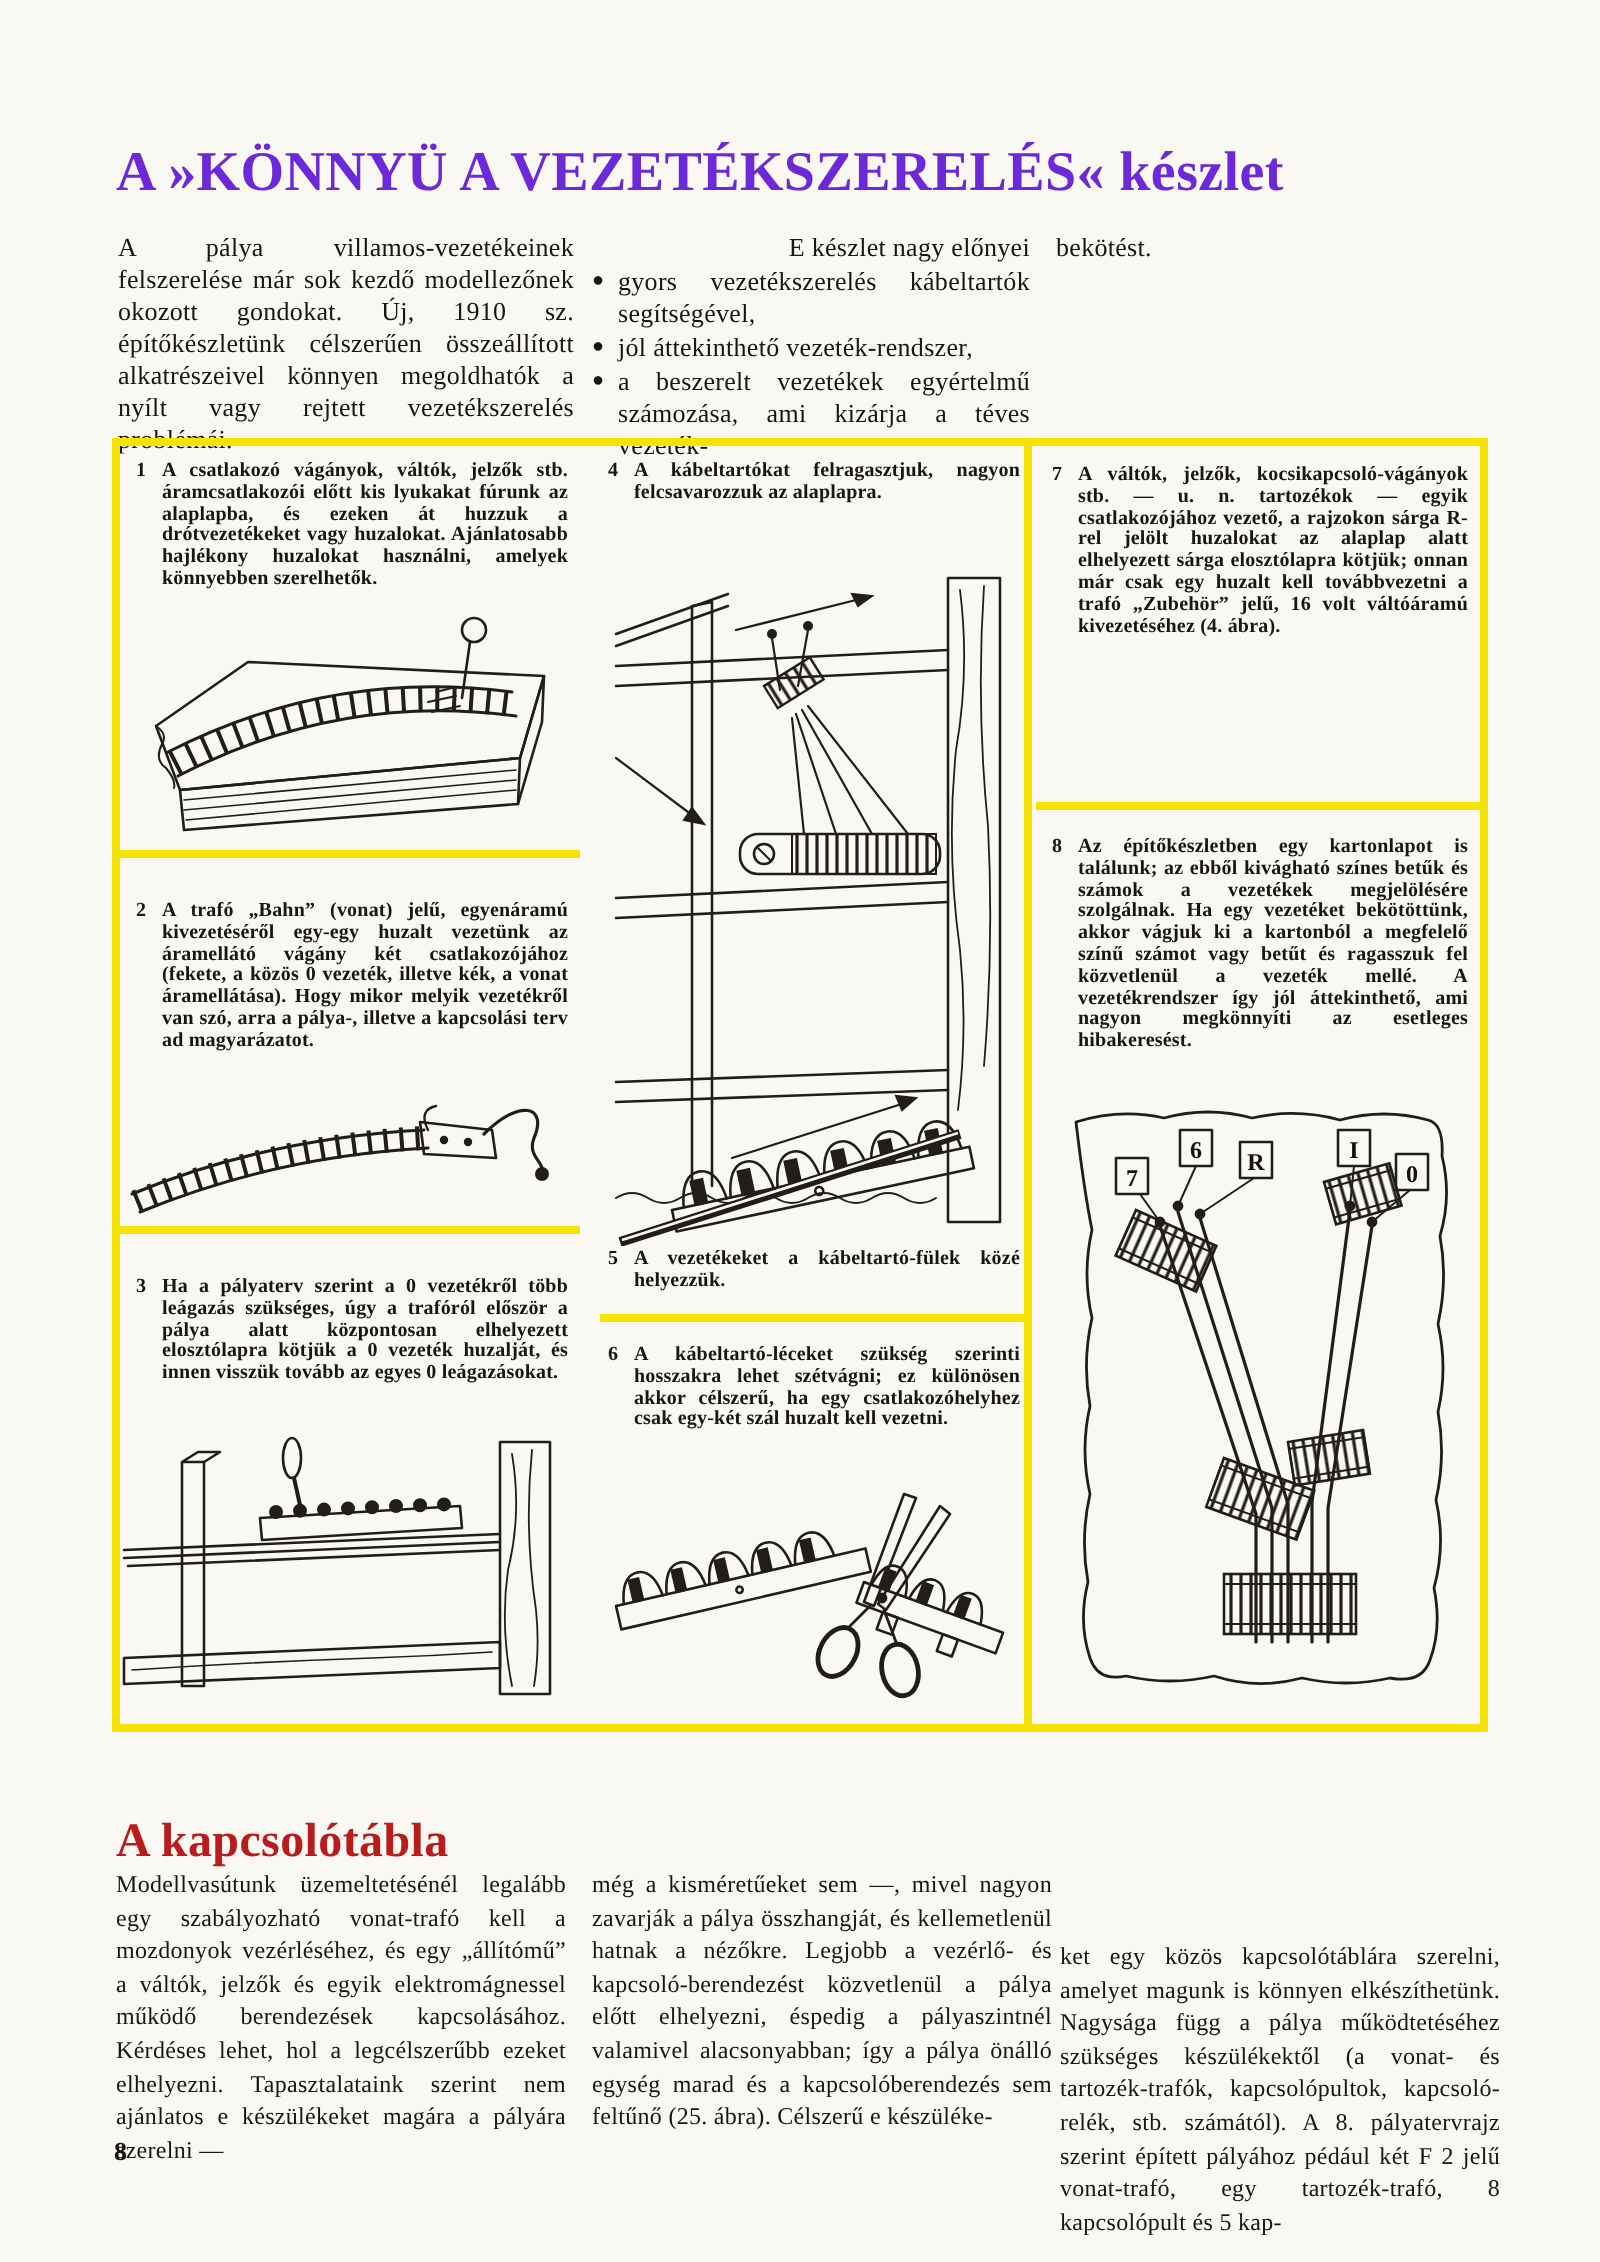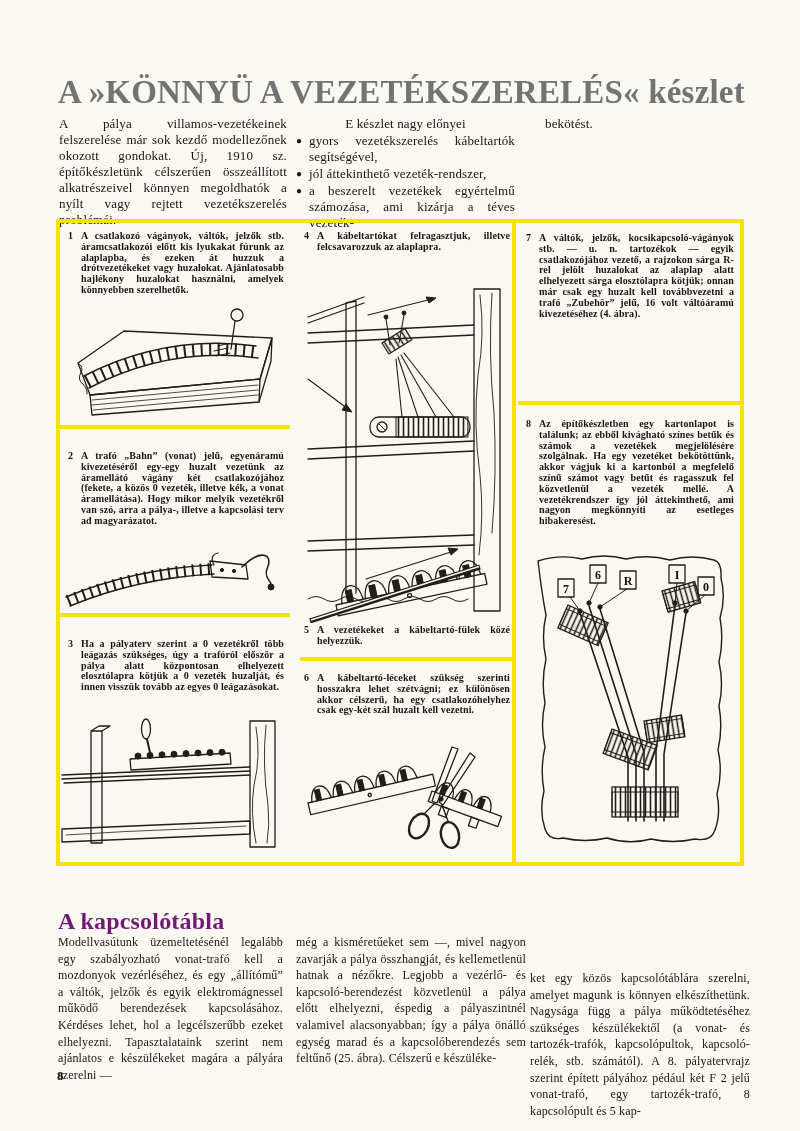--- a/index.html
+++ b/index.html
@@ -7,65 +7,65 @@
     width:800px;height:1131px;position:relative;
     background:#f9f8f2;
     font-family:"Liberation Serif", serif;
     color:#181512;
     overflow:hidden;
   }
   .abs{position:absolute;}
   .page-title{
     left:58px;top:52px;width:700px;
     font-family:"Liberation Serif", serif;
-    font-weight:700;font-size:33px;letter-spacing:.2px;
-    color:#737373;
+    font-weight:700;font-size:28px;letter-spacing:.2px;
+    color:#6d28d9;
   }
   .para{
     font-size:13px;line-height:16px;text-align:justify;letter-spacing:.15px;
   }
   .intro-col1{left:59px;top:116px;width:228px;}
   .intro-col2{left:296px;top:116px;width:219px;}
-  .intro-col3{left:523px;top:116px;width:224px;}
+  .intro-col3{left:506px;top:116px;width:224px;}
   .carry{padding-left:22px;text-align:left;}
   .blist{margin:0;padding:0;list-style:none;}
   .blist li{display:flex;gap:5px;margin-top:1px;}
   .blist .bdot{flex:0 0 8px;font-size:10px;line-height:16px;}
   .blist .btxt{flex:1;text-align:justify;}
   .kit-box{
     left:56px;top:219px;width:688px;height:647px;
     border:4px solid #f6e300;box-sizing:border-box;
   }
   .ydiv{position:absolute;background:#f6e300;}
   .ins-item{position:absolute;display:flex;gap:3px;font-size:10px;line-height:10.8px;letter-spacing:.1px;}
   .ins-num{flex:0 0 10px;font-weight:700;}
   .ins-text{flex:1;text-align:justify;font-weight:bold;}
   svg{display:block;}
   .sk{stroke:#211e1a;fill:none;stroke-width:1.3;stroke-linecap:round;stroke-linejoin:round;}
   .skf{stroke:#211e1a;fill:#211e1a;}
   .section2-title{
     left:58px;top:888px;width:400px;
-    font-weight:700;font-size:24px;letter-spacing:.2px;color:#701a75;
+    font-weight:700;font-size:24px;letter-spacing:.2px;color:#b91c1c;
   }
   .s2{font-size:12px;line-height:16.6px;text-align:justify;letter-spacing:.15px;}
   .s2c1{left:58px;top:934px;width:225px;}
   .s2c2{left:296px;top:934px;width:230px;}
   .s2c3{left:530px;top:934px;width:220px;margin-top:36px;}
   .page-num{left:57px;top:1068px;font-weight:700;font-size:13px;}
   .diag-label{font-family:"Liberation Serif", serif;font-weight:700;font-size:12px;fill:#15120e;}
 </style>
 </head>
 <body>
 
 <h1 class="abs page-title">A »KÖNNYÜ A VEZETÉKSZERELÉS« készlet</h1>
 
 <div class="abs para intro-col1">A pálya villamos-vezetékeinek felszerelése már sok kezdő modellezőnek okozott gondokat. Új, 1910 sz. építőkészletünk célszerűen összeállított alkatrészeivel könnyen megoldhatók a nyílt vagy rejtett vezetékszerelés problémái.</div>
 
 <div class="abs para intro-col2">
-  <div style="text-align:center;">E készlet nagy előnyei</div>
+  <div style="text-align:right;">E készlet nagy előnyei</div>
   <ul class="blist">
     <li>
       <span class="bdot">●</span>
       <span class="btxt">gyors vezetékszerelés kábeltartók segítségével,</span>
     </li>
     <li>
       <span class="bdot">●</span>
       <span class="btxt">jól áttekinthető vezeték-rendszer,</span>
     </li>
     <li>
@@ -141,21 +141,21 @@
     <circle class="skf" cx="126" cy="36.6" r="3"></circle>
       <circle class="skf" cx="138" cy="36" r="3"></circle>
     <circle class="skf" cx="150" cy="35.6" r="3"></circle>
       <circle class="skf" cx="162" cy="35.2" r="3"></circle>
     <ellipse class="sk" cx="86" cy="12" rx="4.5" ry="10"></ellipse>
     <path class="sk" style="stroke-width:2" d="M87,22 L91,40"></path>
   </svg>
 
   <div class="ins-item" style="left:244px;top:8px;width:206px;">
     <span class="ins-num">4</span>
-    <span class="ins-text">A kábeltartókat felragasztjuk, illetve felcsavarozzuk az alaplapra.</span>
+    <span class="ins-text">A kábeltartókat felragasztjuk, nagyon felcsavarozzuk az alaplapra.</span>
   </div>
 
   <svg class="abs" style="left:246px;top:64px;" width="200" height="332" viewBox="0 0 200 332">
     <defs>
       <pattern id="hz4" width="5" height="8" patternUnits="userSpaceOnUse">
         <path d="M2.5,0 V8" stroke="#211e1a" stroke-width="1.6"></path>
       </pattern>
     </defs>
     <path class="sk" d="M168,2 h26 v322 h-26 Z"></path>
     <path class="sk" style="stroke-width:.9" d="M174,8 q5,40 -2,80 q-5,50 2,100 q4,40 -1,80 M186,6 q-4,60 2,120 q3,60 -2,120"></path>

